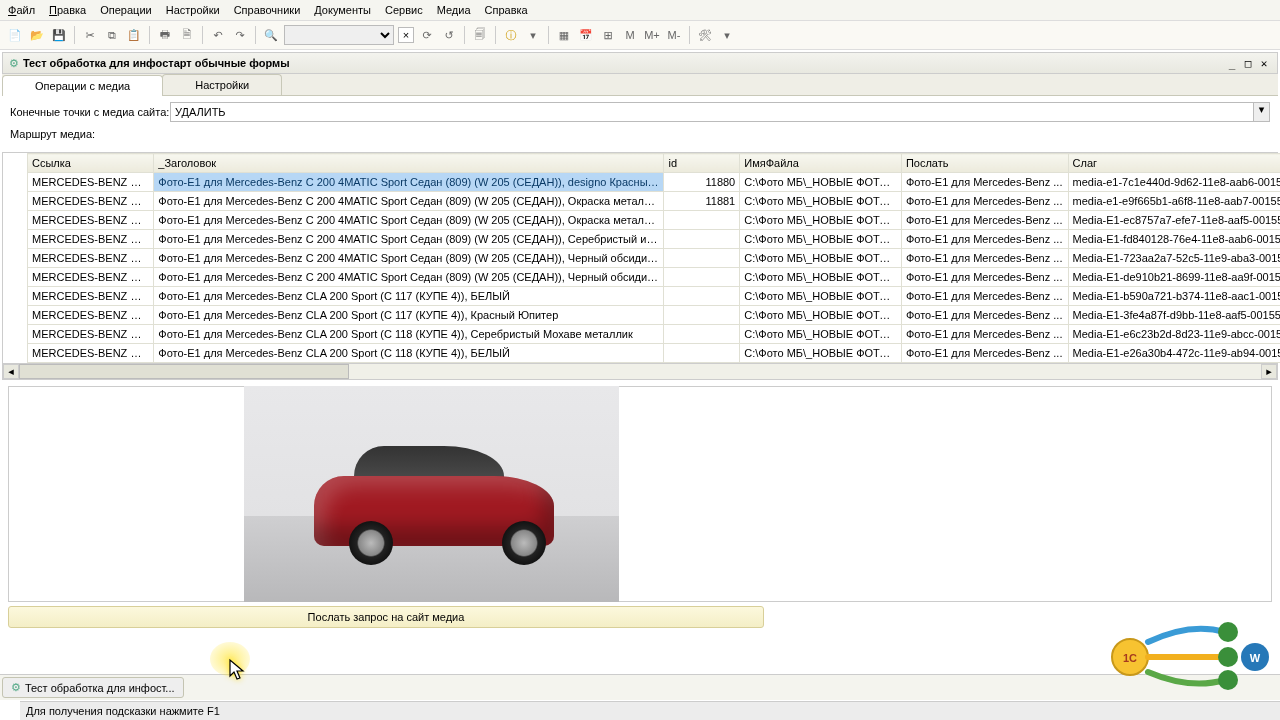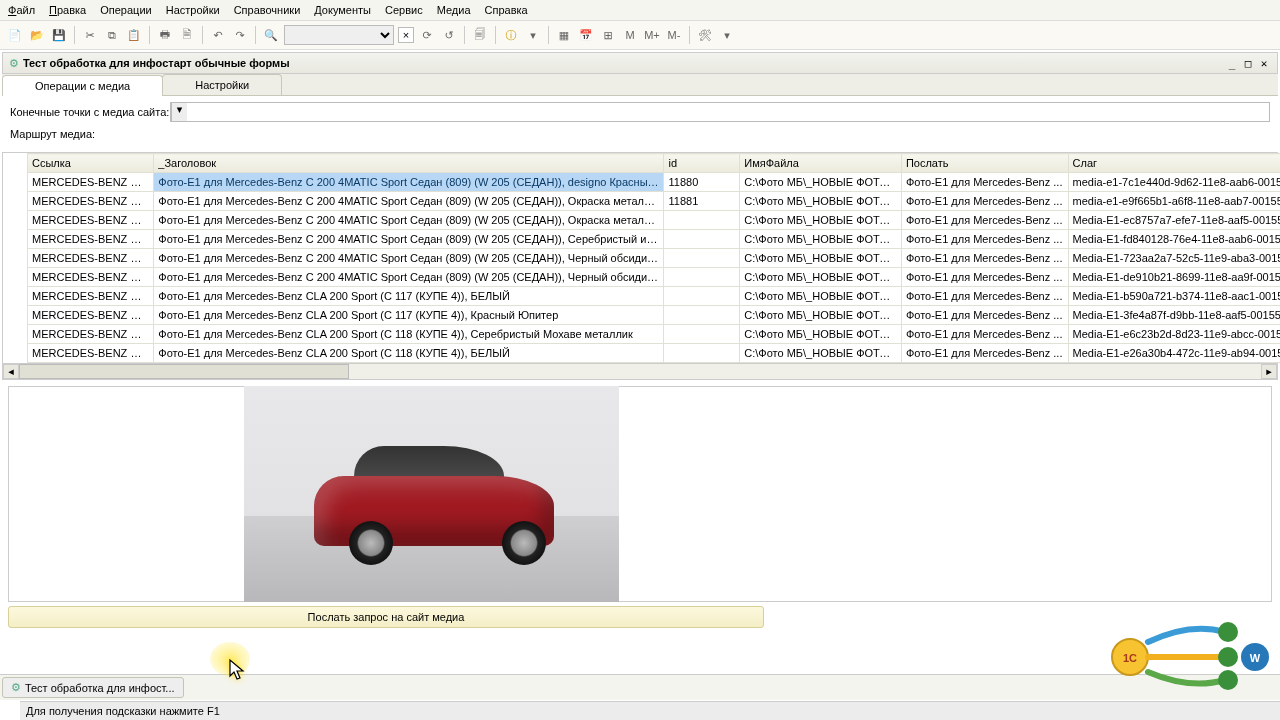--- a/index.html
+++ b/index.html
@@ -22,21 +22,21 @@
 .form-row { display: flex; align-items: center; margin-bottom: 6px; gap: 0; }
 .form-row label { width: 160px; }
 .form-row .field { flex: 1; display: flex; border: 1px solid #bbb; height: 20px; }
 .form-row .field input { flex: 1; border: none; padding: 0 4px; background:#fff; }
 .form-row .field .ddbtn { width: 16px; background:#eee; border-left:1px solid #bbb; text-align:center; cursor:pointer; }
 .grid-wrap { margin: 0 2px; border: 1px solid #ccc; }
 .grid { width: 100%; border-collapse: collapse; table-layout: fixed; margin-left: 24px; }
 .grid th, .grid td { border: 1px solid #e0e0d4; padding: 3px 4px; text-align: left; white-space: nowrap; overflow: hidden; text-overflow: ellipsis; background:#fff; }
 .grid th { background: linear-gradient(#f7f7ef,#eceadc); font-weight: normal; }
 .grid tr.sel td:nth-child(2) { background: #b7d7f5; color:#0a3a66; }
-.grid td.num { }
+.grid td.num { text-align: right; }
 .hscroll { display:flex; height:16px; background:#f0f0e8; border-top:1px solid #ccc; }
 .hscroll .arr { width:16px; background:#e8e8de; border:1px solid #ccc; text-align:center; cursor:pointer; }
 .hscroll .track { flex:1; position:relative; }
 .hscroll .thumb { position:absolute; left:0; top:0; bottom:0; width:330px; background:#e0e0d4; border:1px solid #bbb; }
 .preview { margin: 6px 8px 4px 8px; border: 1px solid #ccc; background: #fff; height: 216px; display:flex; align-items:center; justify-content:flex-start; padding-left: 235px; }
 .car-img { width: 375px; height: 216px; background: linear-gradient(#e8e8ea 0%, #e2e2e4 60%, #cfcfd1 60%, #b8b8ba 100%); position:relative; overflow:hidden; }
 .car-body { position:absolute; left:70px; top:90px; width:240px; height:70px; background:#a11a22; border-radius: 30px 60px 10px 10px / 30px 30px 10px 10px; box-shadow: inset -10px -20px 20px rgba(0,0,0,.3), inset 10px 10px 20px rgba(255,255,255,.2); }
 .car-cab { position:absolute; left:110px; top:60px; width:150px; height:50px; background:linear-gradient(#333,#555); border-radius: 30px 60px 0 0 / 30px 30px 0 0; }
 .wheel { position:absolute; width:44px; height:44px; background:radial-gradient(#bbb 0%, #888 40%, #222 45%, #000 100%); border-radius:50%; top:135px; }
 .wheel.w1 { left:105px; } .wheel.w2 { left:258px; }
@@ -112,20 +112,21 @@
 
 <div class="tabbar">
   <div class="tab active">Операции с медиа</div>
   <div class="tab">Настройки</div>
 </div>
 
 <div class="form">
   <div class="form-row">
     <label>Конечные точки с медиа сайта:</label>
     <div class="field">
+      <input value="УДАЛИТЬ" style="">
       <div class="ddbtn">▾</div>
     </div>
   </div>
   <div class="form-row">
     <label>Маршрут медиа:</label>
   </div>
 </div>
 
 <div class="grid-wrap">
   <table class="grid">

